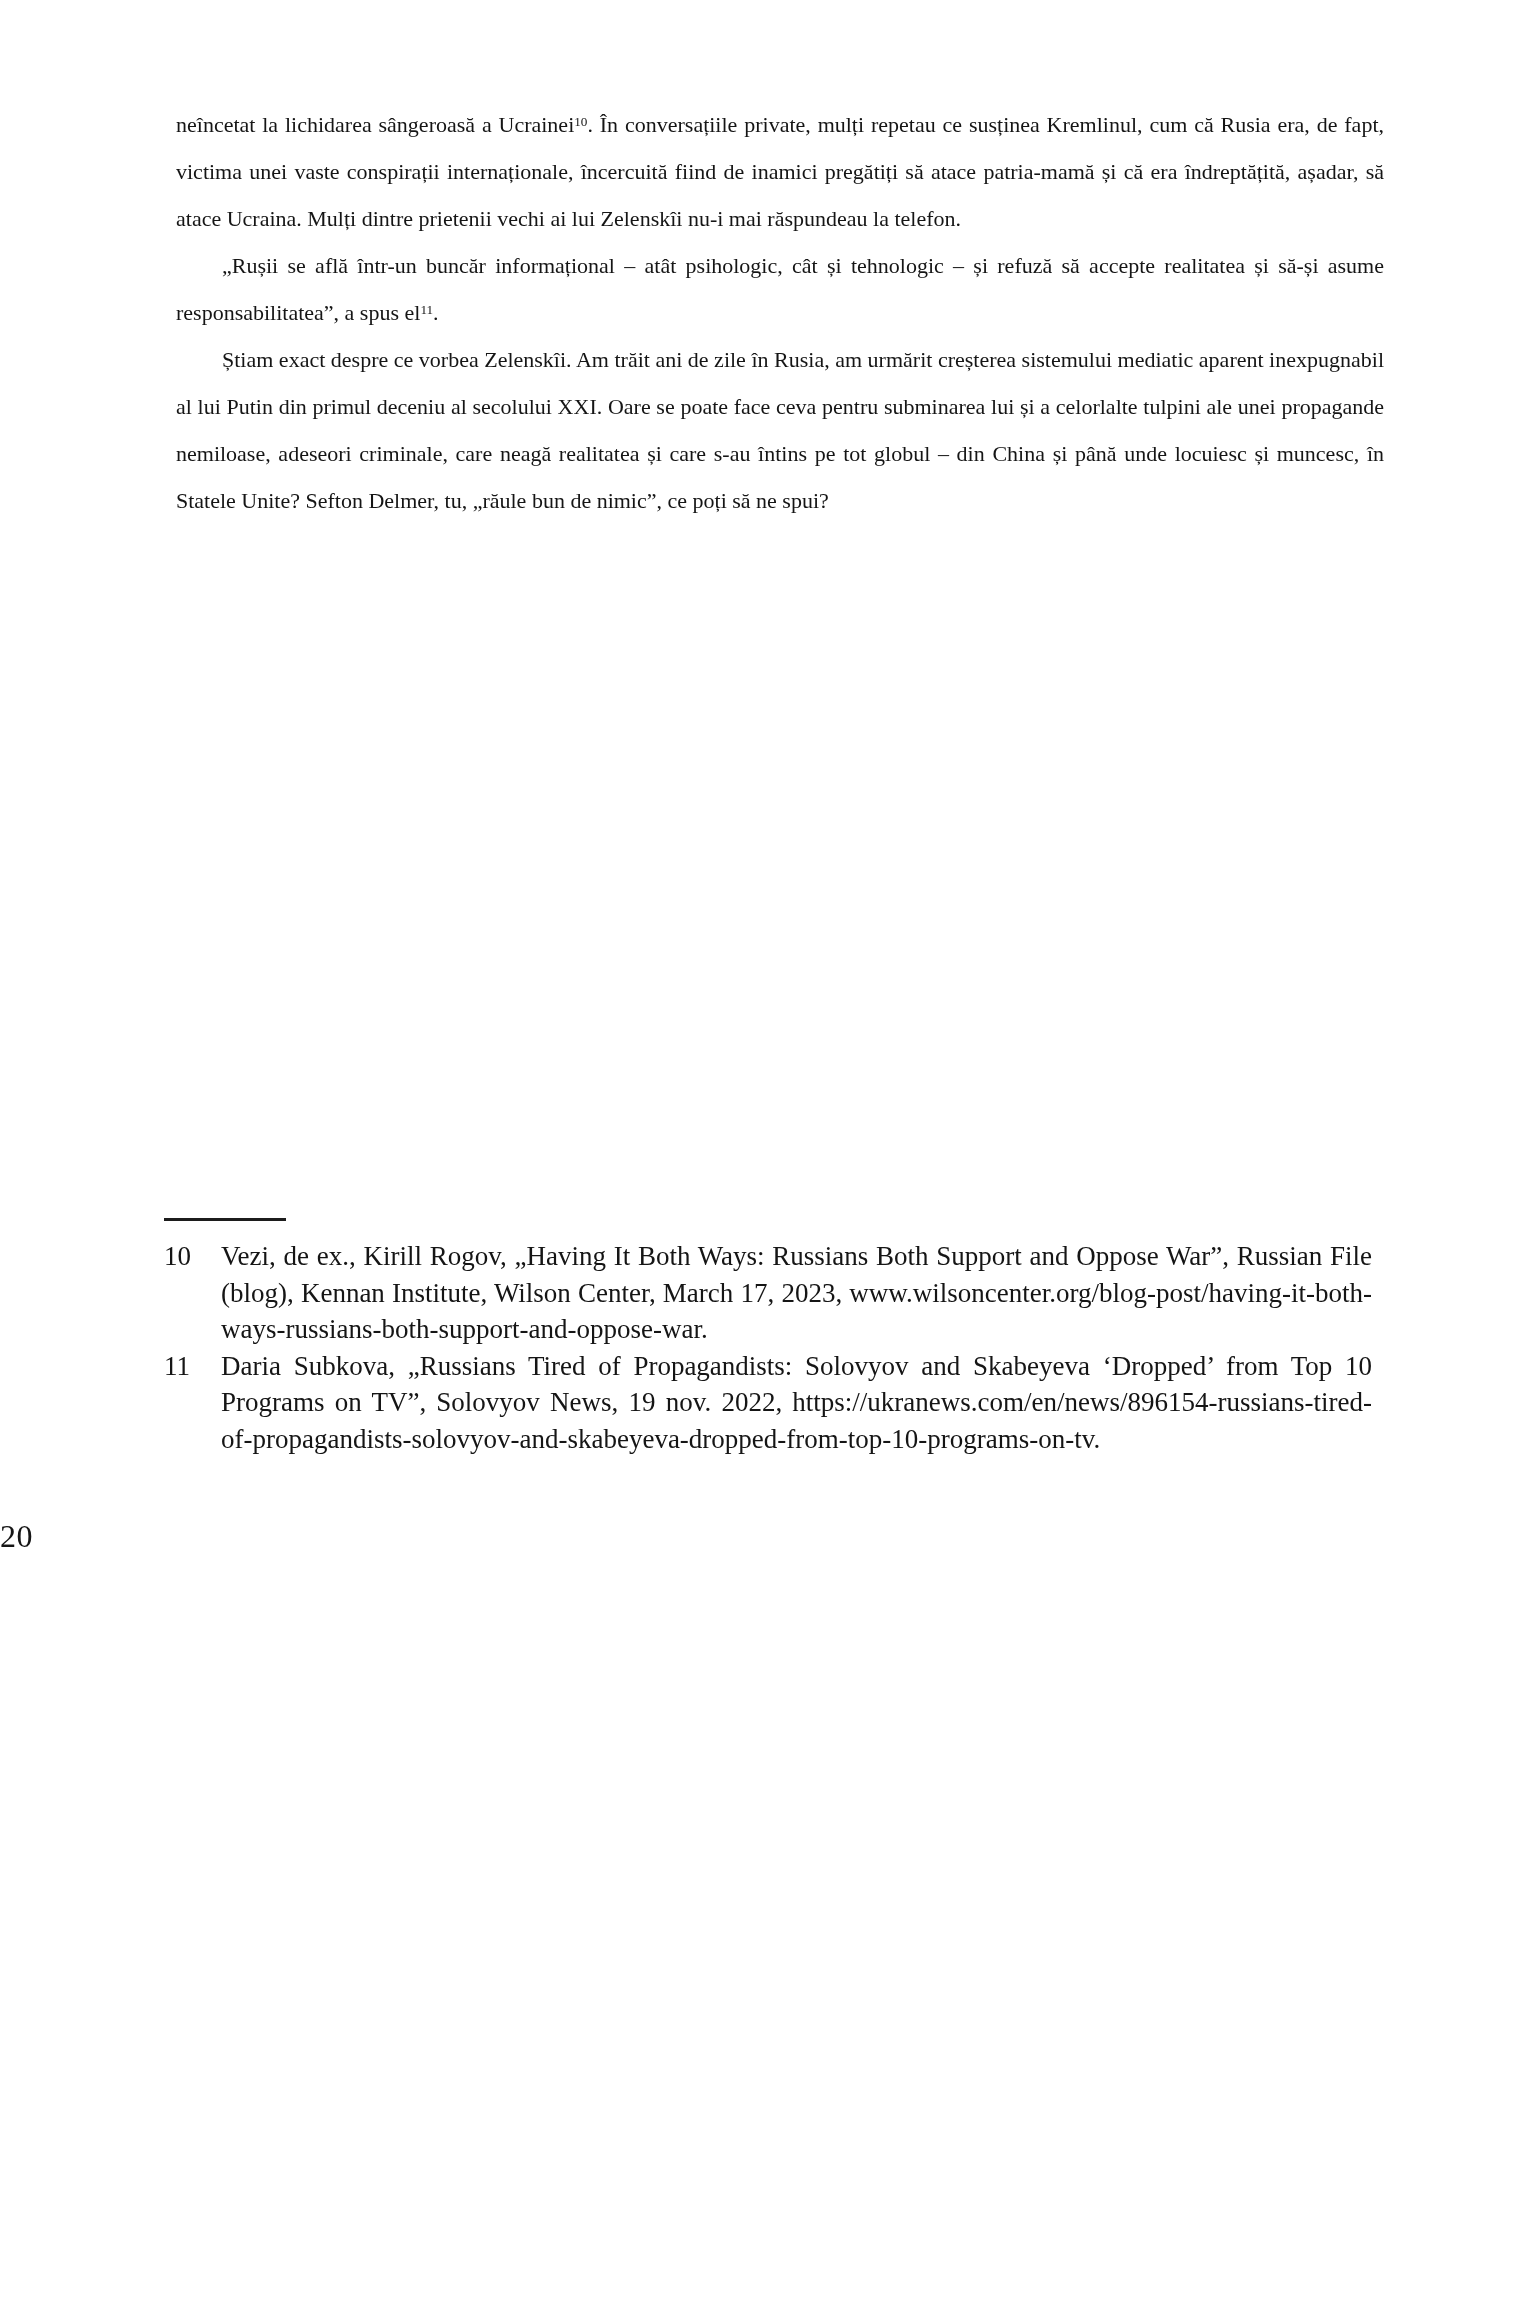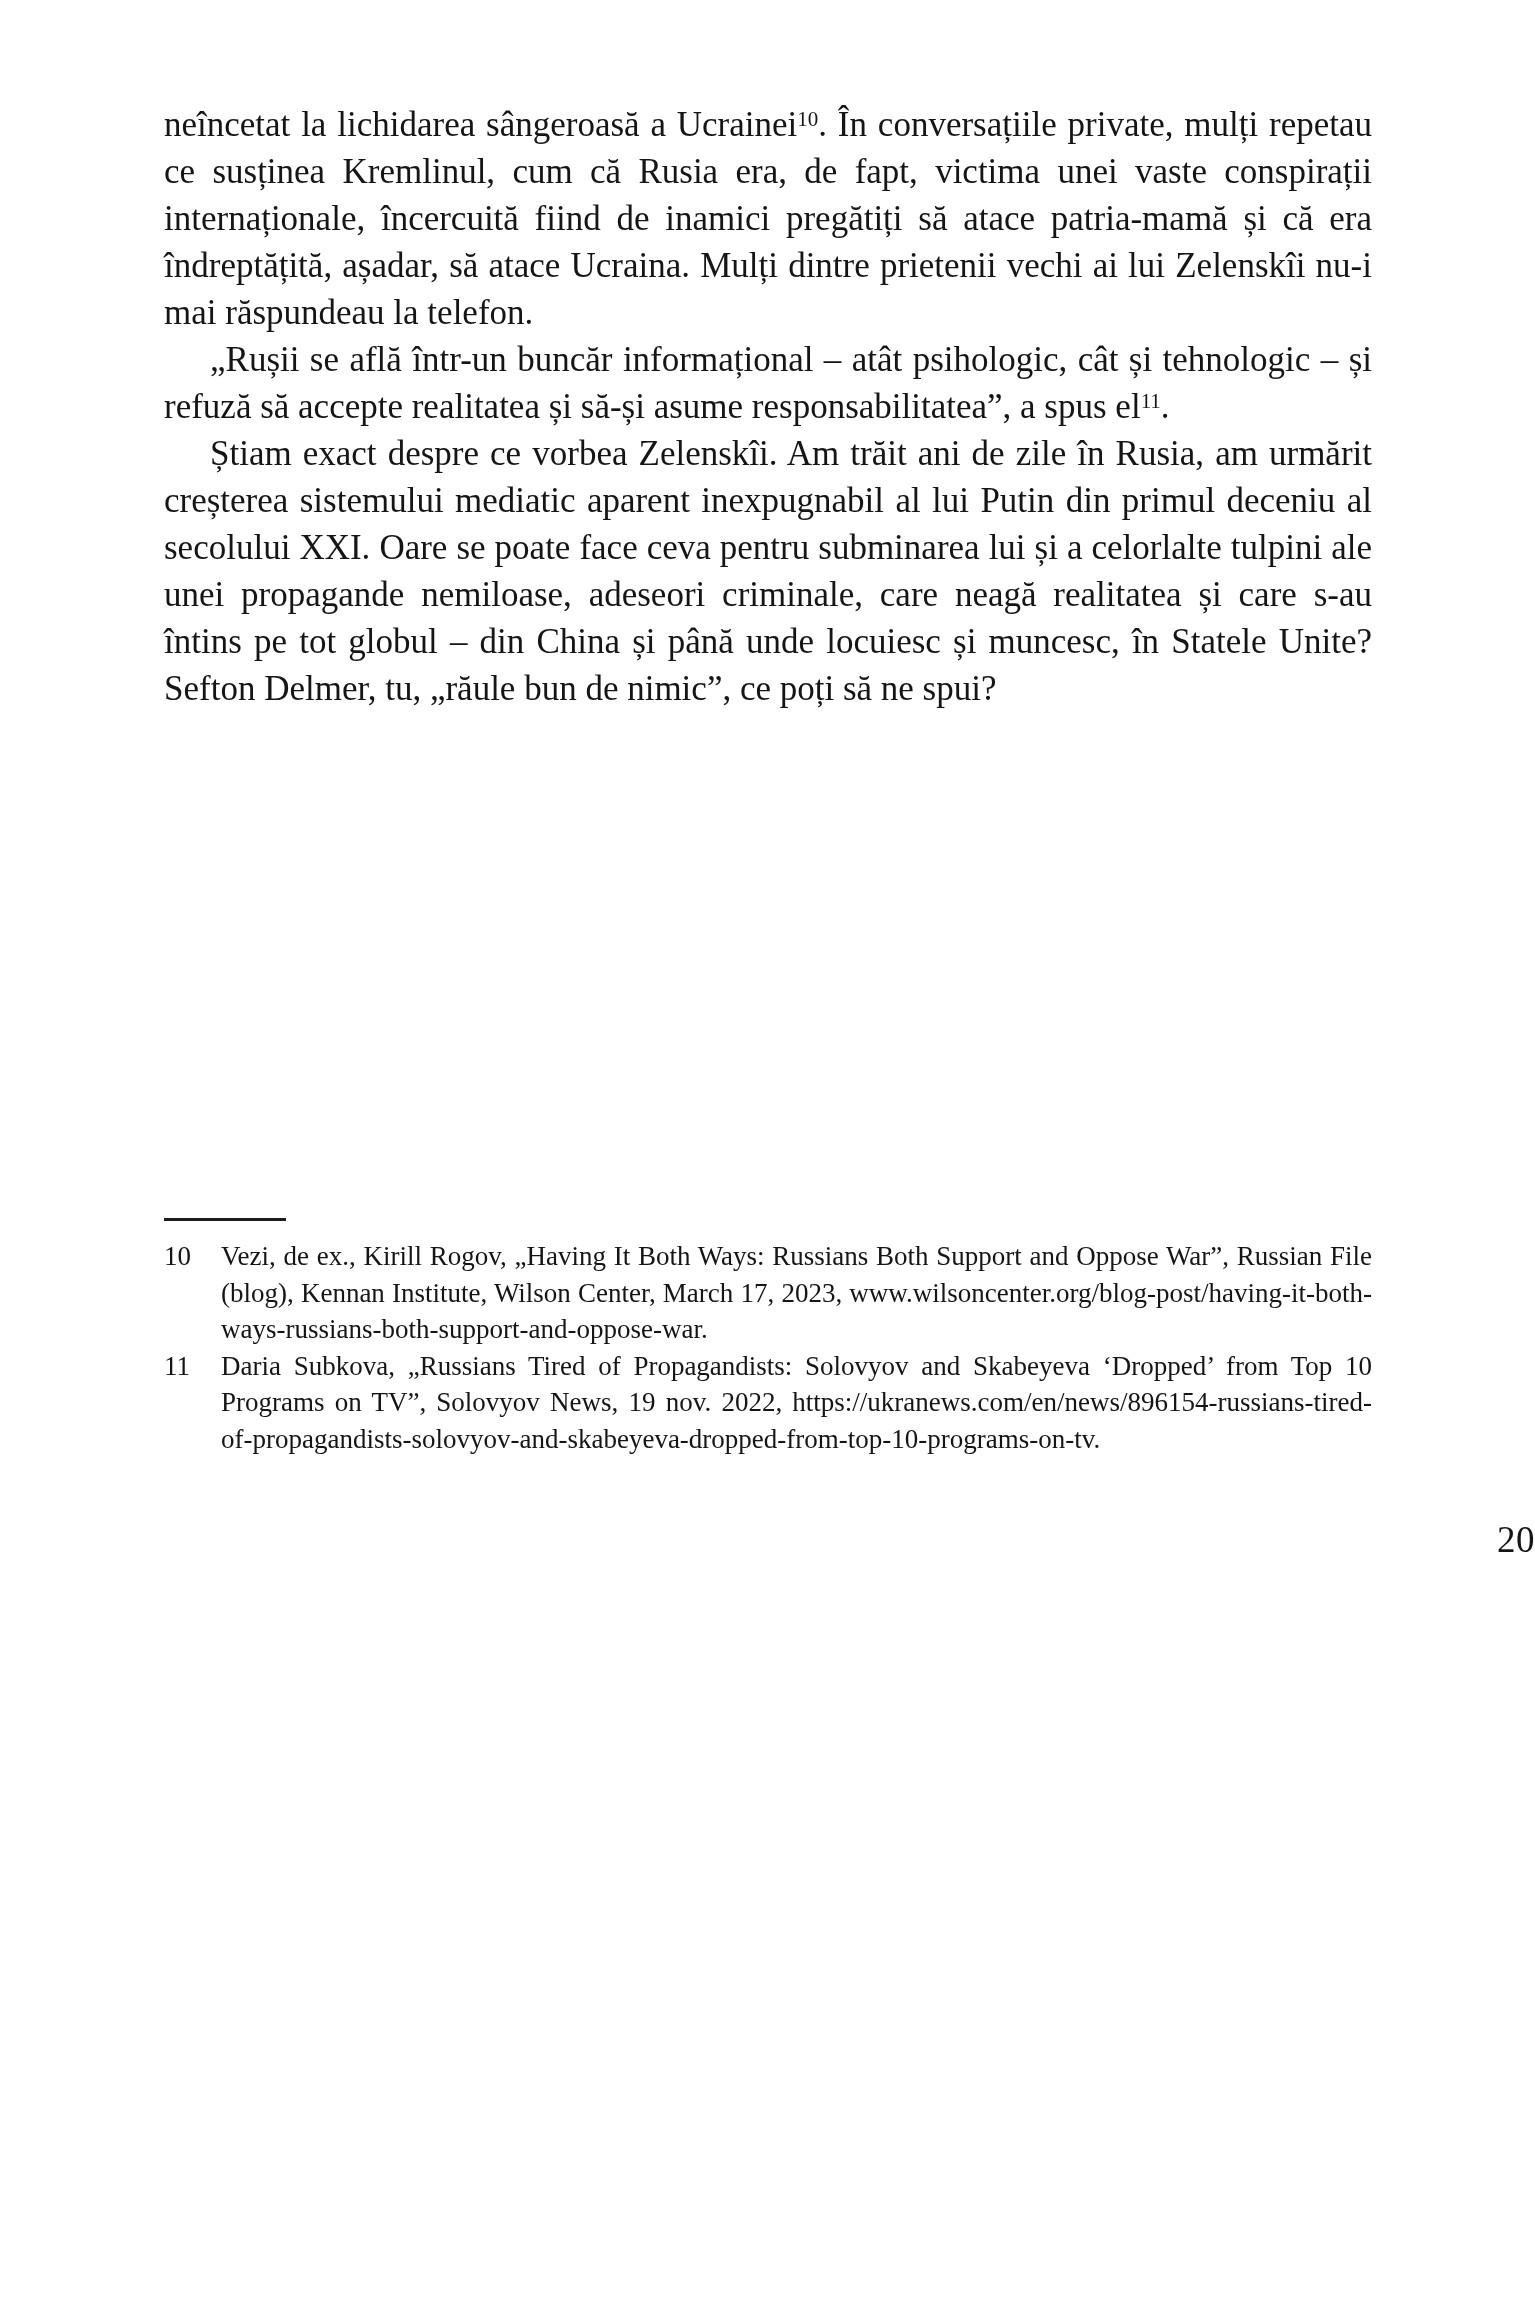--- a/index.html
+++ b/index.html
@@ -10,24 +10,24 @@
     width: 1535px;
     height: 2303px;
     background: #ffffff;
     font-family: "Liberation Serif", serif;
     color: #151515;
     overflow: hidden;
   }
 
   .body-text {
     position: absolute;
-    left: 164px;
+    left: 176px;
     top: 101px;
     width: 1208px;
-    font-size: 35px;
+    font-size: 22px;
     line-height: 47px;
     text-align: justify;
   }
 
   .para { text-align: justify; }
   .para.indent { text-indent: 46px; }
 
   sup.fnref {
     font-size: 0.60em;
     line-height: 0;
@@ -64,24 +64,23 @@
     top: 0;
   }
 
   .italic { }
 
   .page-number {
     position: absolute;
     left: 0;
     right: 0;
     top: 1518px;
-    text-align: right;
-    font-size: 37px;
+    text-align: left;
+    font-size: 32px;
     letter-spacing: 0.5px;
-    padding-left: 12px;
   }
 </style>
 </head>
 <body>
 
 <div class="page">
 
   <div class="body-text">
 
     <p class="para"><span>neîncetat la lichidarea sângeroasă a Ucrainei</span><sup class="fnref">10</sup><span>. În conversațiile private, mulți repetau ce susținea Kremlinul, cum că Rusia era, de fapt, victima unei vaste conspirații internaționale, încercuită fiind de inamici pregătiți să atace patria-mamă și că era îndreptățită, așadar, să atace Ucraina. Mulți dintre prietenii vechi ai lui Zelenskîi nu-i mai răspundeau la telefon.</span></p>

